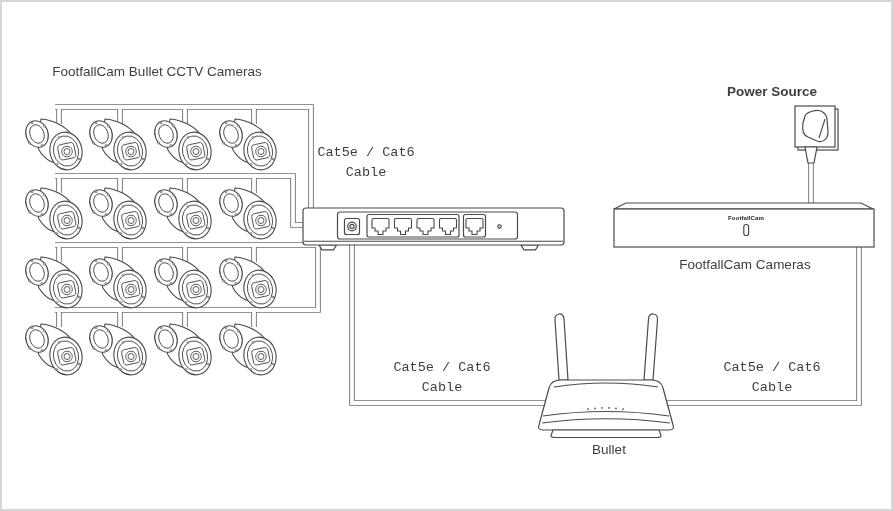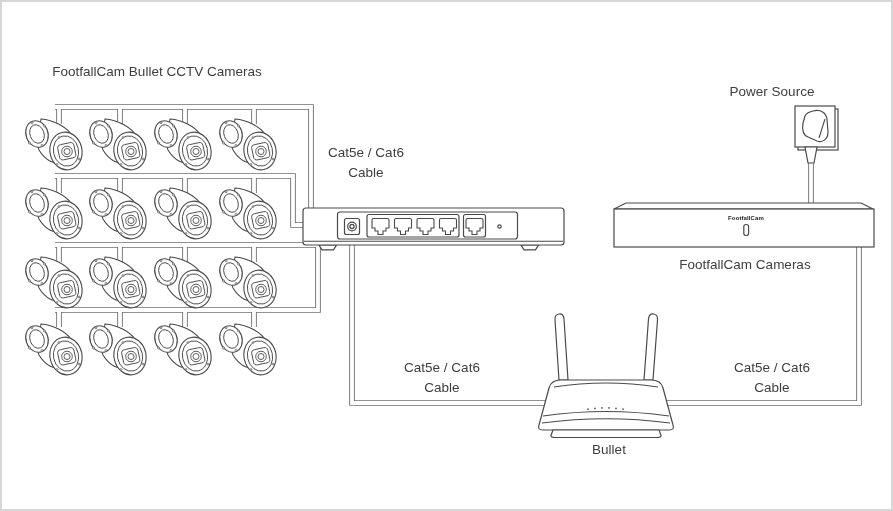--- a/index.html
+++ b/index.html
@@ -6,21 +6,21 @@
   .canvas{
     position:relative;width:893px;height:511px;box-sizing:border-box;
     background:#ffffff;border:2px solid #d6d6d6;overflow:hidden;
     font-family:"Liberation Sans", sans-serif;
   }
   svg{position:absolute;left:0;top:0;}
   .lbl{
     position:absolute;color:#3e3e3e;font-size:13.5px;line-height:20px;
     text-align:center;white-space:nowrap;
   }
-  .lbl span{display:block;}
+  .lbl span{display:block;font-family:Liberation Mono, monospace;}
   .brand{
     position:absolute;color:#1e1e1e;font-size:6px;font-weight:bold;
     line-height:8px;text-align:center;letter-spacing:0.1px;
   }
   .cable-outer{stroke:#6f6f6f;stroke-width:5.6;fill:none;}
   .cable-inner{stroke:#ffffff;stroke-width:3.8;fill:none;}
   .dev{stroke:#4a4a4a;stroke-width:1.2;fill:#ffffff;}
   .dev-line{stroke:#4a4a4a;stroke-width:1.1;fill:none;}
   .dot{fill:#5a5a5a;stroke:none;}
 </style>
@@ -158,21 +158,21 @@
   </svg>
 
   <div class="lbl" style="left:15px;top:60px;width:280px;">FootfallCam Bullet CCTV Cameras</div>
 
   <div class="lbl" style="left:314px;top:141px;width:100px;">
     <span>Cat5e / Cat6</span>
     <span>Cable</span>
   </div>
 
 
-  <div class="lbl" style="left:700px;top:80px;width:140px;">Power Source</div>
+  <div class="lbl" style="left:700px;top:80px;width:140px;font-weight:bold;">Power Source</div>
 
   <div class="brand" style="left:706px;top:212px;width:76px;">FootfallCam</div>
 
   <div class="lbl" style="left:653px;top:253px;width:180px;">FootfallCam Cameras</div>
 
   <div class="lbl" style="left:390px;top:356px;width:100px;">
     <span>Cat5e / Cat6</span>
     <span>Cable</span>
   </div>
 

